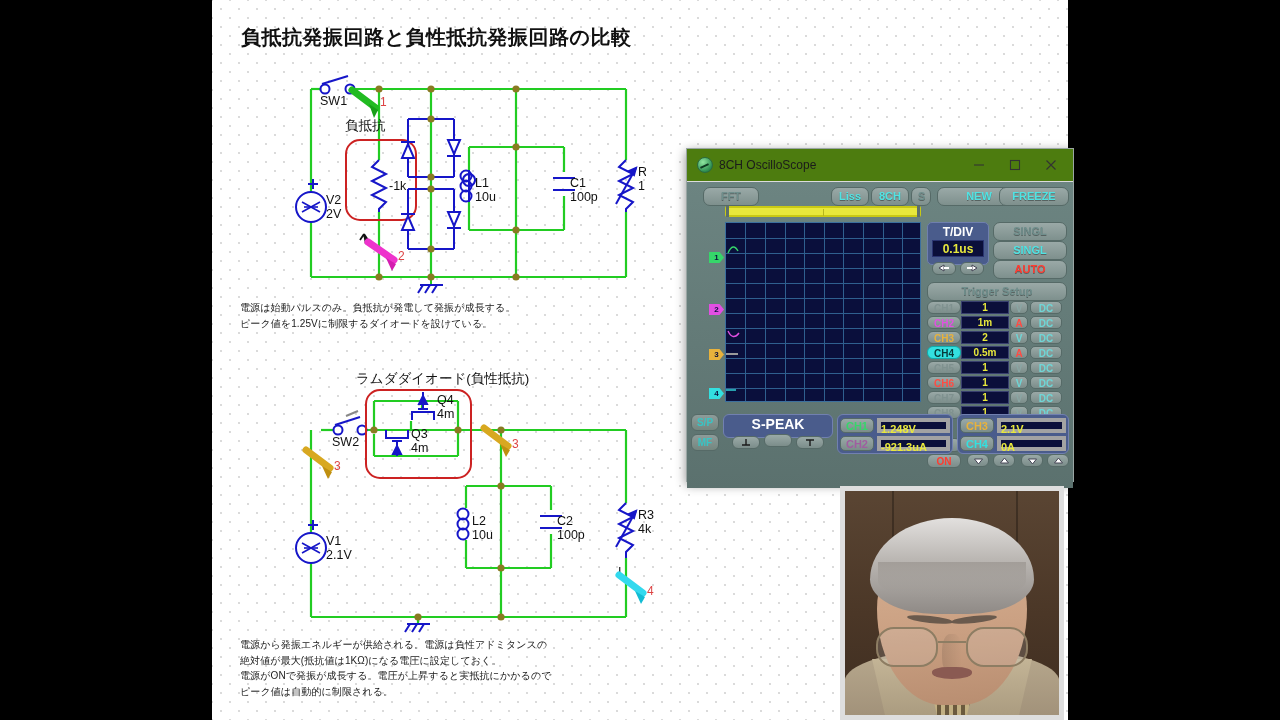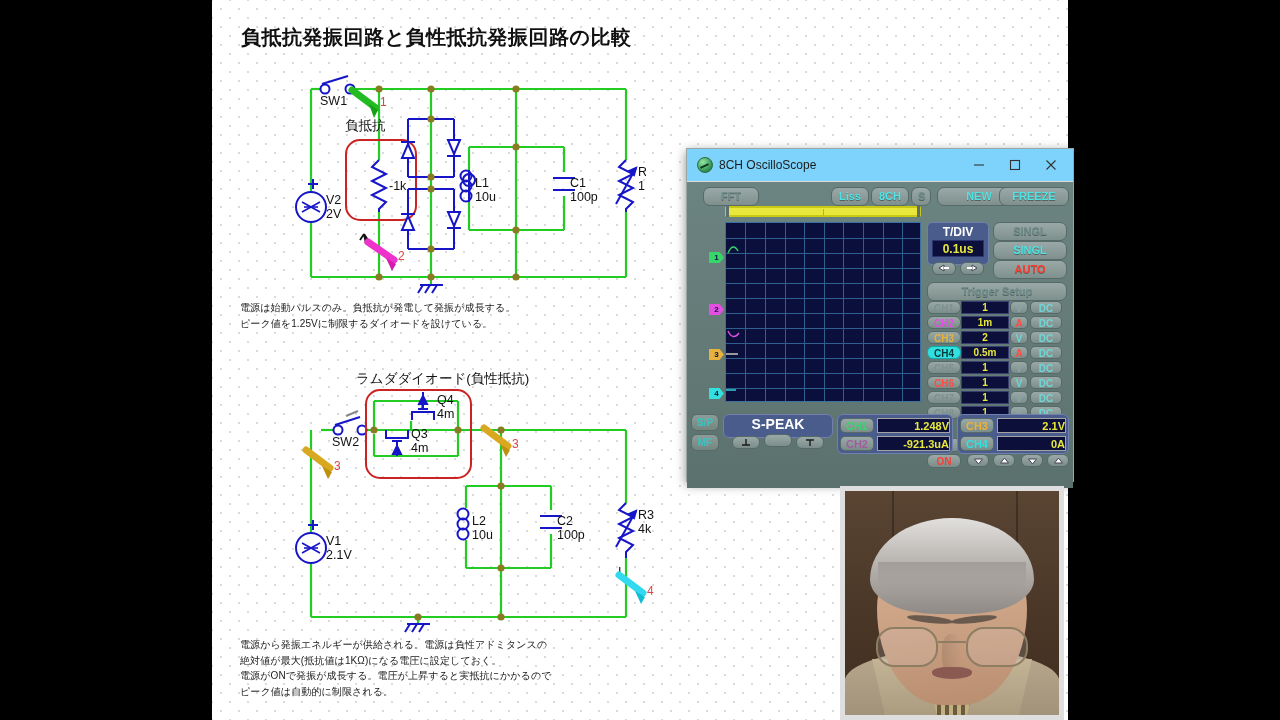--- a/index.html
+++ b/index.html
@@ -39,21 +39,21 @@
   #circ1 { left:14px; top:72px; }
   #circ2 { left:14px; top:368px; }
 
   
   #scope {
     position:absolute; left:686px; top:148px; width:388px; height:334px;
     background:#5f7371; border:1px solid #9aa6a4;
     box-shadow:0 3px 10px rgba(0,0,0,.45);
   }
   #scope-title {
-    height:28px; background:#7dd3fc; border-bottom:1px solid #dcdcdc;
+    height:28px; background:#4d7c0f; border-bottom:1px solid #dcdcdc;
     display:flex; align-items:center; padding:16px 4px;
   }
   #scope-icon {
     width:16px; height:16px; margin:0 6px 0 6px; border-radius:50%;
     background:radial-gradient(circle at 35% 30%, #8fe6a0, #2f8f52 70%, #1d5e36);
     border:1px solid #2a6b40; position:relative; flex:none;
   }
   #scope-icon:after{
     content:""; position:absolute; left:2px; top:7px; width:9px; height:2px;
     background:#0f3b22; transform:rotate(-25deg);
@@ -190,22 +190,22 @@
            align-items:center; justify-content:center; }
   .meas-grp { position:absolute; top:0; height:40px; background:#4a5c8c;
            border:1px solid #7180b0; border-radius:6px; padding:2px; }
   #meas1 { left:146px; width:116px; }
   #meas2 { left:266px; width:112px; }
   .meas-line { display:flex; align-items:center; height:16px; margin-bottom:2px; }
   .meas-name { width:34px; height:15px; border-radius:5px; font-size:11px; font-weight:bold;
            text-align:center; line-height:14px;
            background:linear-gradient(#9aa9a7,#7b8d8a); border:1px solid #566a67; }
   .meas-val { flex:1; height:15px; margin-left:3px; background:#0b0f3a;
-           border:1px solid #a3a3a3; color:#e8e83c; font-size:11px; font-weight:bold;
-           text-align:right; line-height:14px;padding-left:25px; }
+           border:4px solid #a3a3a3; color:#e8e83c; font-size:11px; font-weight:bold;
+           text-align:left; line-height:14px; }
 
   
   #cam {
     position:absolute; left:840px; top:486px; width:224px; height:234px;
     background:#dedede; padding:5px;
   }
   #cam-inner { width:100%; height:100%; position:relative; overflow:hidden;
     background:linear-gradient(180deg,#5a4533 0%, #4b3727 55%, #3e2d20 100%); }
   .wood { position:absolute; top:0; bottom:0; width:2px; background:rgba(0,0,0,.28); }
   #head { position:absolute; left:50%; top:16%; width:150px; height:178px;

